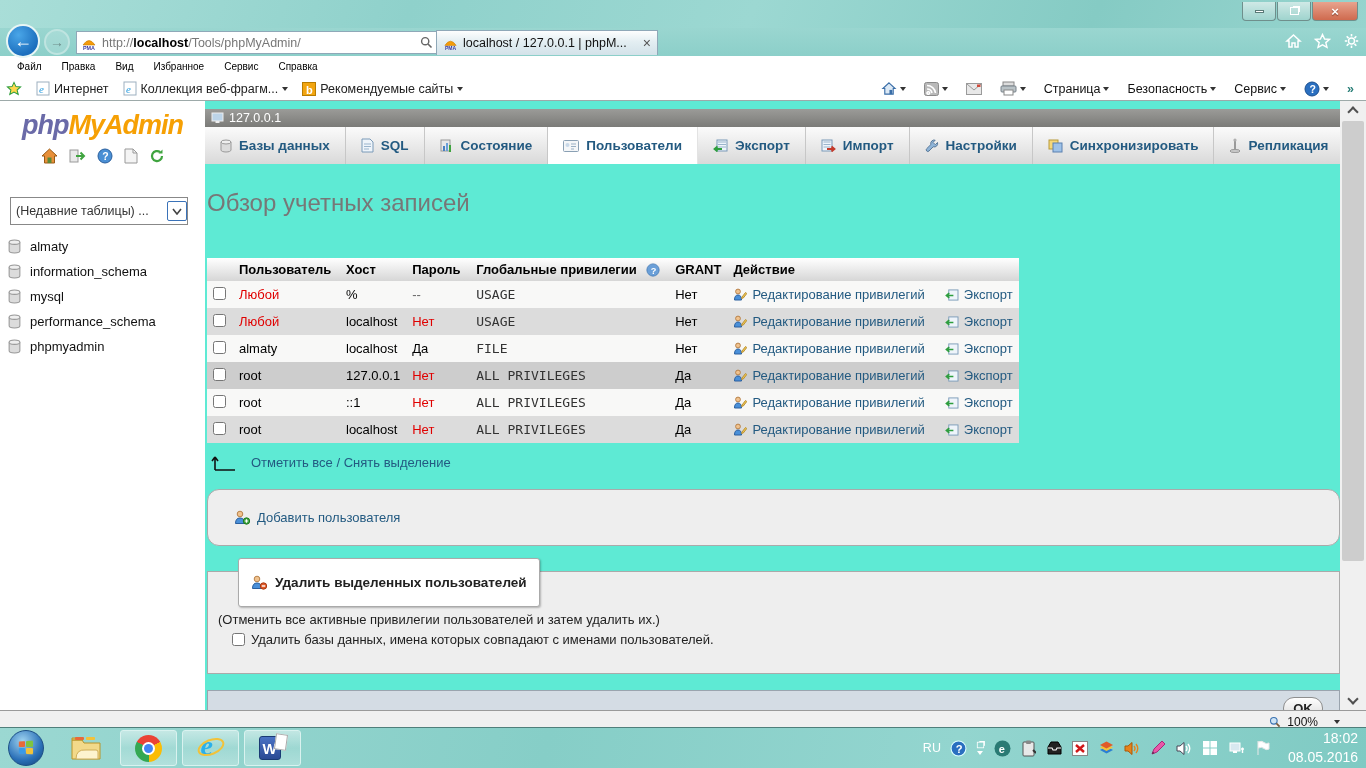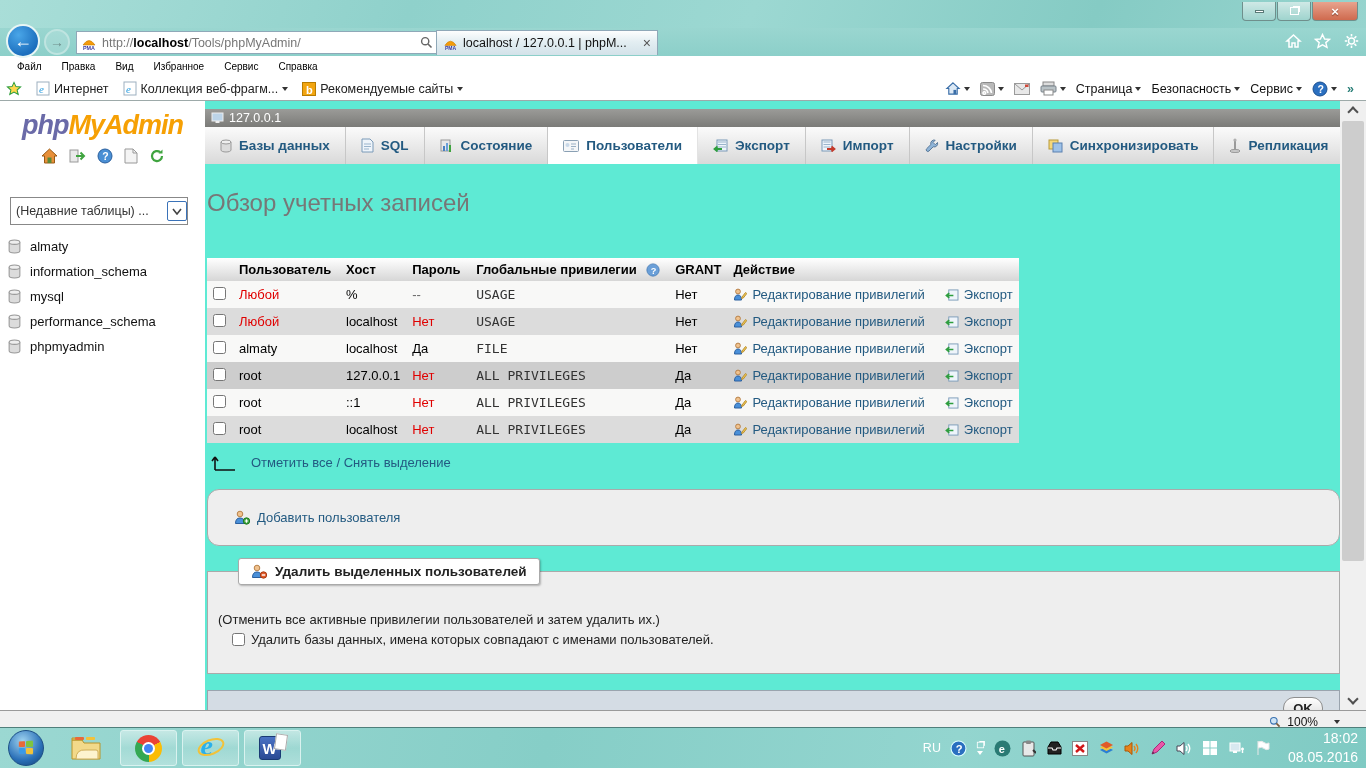--- a/index.html
+++ b/index.html
@@ -30,21 +30,21 @@
   #tabstrip { left:436px; top:2px; display:flex; }
   #tab1 { width:222px; height:25px; background:linear-gradient(#fdfefe,#e3eef2 45%,#d3e2e9); border:1px solid #8fa8b8; border-bottom:none; display:flex; align-items:center; padding:0 6px; }
   #tabtitle { flex:1; font-size:12.5px; color:#111; white-space:nowrap; overflow:hidden; }
   .tabclose { color:#555; font-size:14px; margin-left:4px; }
   #navright { right:6px; top:5px; display:flex; gap:12px; align-items:center; }
 
   #menubar { top:56px; left:0; width:1366px; height:21px; background:#fff; display:flex; align-items:center; padding-left:8px; gap:2px; }
   .menuitem { padding:2px 9px; color:#000; font-size:10px; }
   #favbar { top:77px; left:0; width:1366px; height:24px; background:#fff; border-bottom:1px solid #9daaa9; display:flex; align-items:center; padding:0 6px; }
   .favitem { display:flex; align-items:center; gap:4px; margin-right:14px; color:#222; font-size:12.5px; white-space:nowrap; }
-  #cmdbar { margin-left:auto; display:flex; align-items:center; gap:10px; padding-right:6px; color:#111; }
+  #cmdbar { margin-left:auto; display:flex; align-items:center; gap:18px; padding-right:6px; color:#111; }
   .cmditem { display:flex; align-items:center; gap:3px; font-size:12.5px; white-space:nowrap; }
   .caret { width:0; height:0; border-left:3px solid transparent; border-right:3px solid transparent; border-top:4px solid #333; display:inline-block; }
   .caret.lt { border-top-color:#666; }
 
   
   #viewport { top:101px; left:0; width:1366px; height:609px; background:#fff; }
 
   
   #sidebar { left:0; top:0; width:205px; height:609px; background:#fff; }
   #pmalogo { top:9px; width:205px; text-align:center; font-size:27px; font-weight:bold; font-style:italic; letter-spacing:-1px; }
@@ -81,21 +81,21 @@
   .actcell .gap { width:10px; }
 
   #checkall { top:352px; left:6px; display:flex; align-items:center; gap:14px; }
   #checkall a { font-size:13px; }
 
   .fieldset { left:2px; width:1133px; background:#eeeeee; border:1px solid #aaa; border-radius:12px; }
   #addbox { top:388px; height:57px; display:flex; align-items:center; padding-left:26px; }
   #addbox .inner { display:flex; align-items:center; gap:7px; font-size:13px; }
 
   #delbox { top:470px; height:103px; border-radius:0; }
-  #dellegend { position:absolute; top:-14px; left:30px; background:#fff; border:1px solid #aaa; border-radius:3px; box-shadow:1px 1px 2px rgba(0,0,0,.25); padding:5px 12px; display:flex; align-items:center; gap:8px; font-size:13.5px; font-weight:bold; color:#222; }
+  #dellegend { position:absolute; top:-14px; left:30px; background:#fff; border:1px solid #aaa; border-radius:3px; box-shadow:1px 1px 2px rgba(0,0,0,.25); padding:16px 12px; display:flex; align-items:center; gap:8px; font-size:13.5px; font-weight:bold; color:#222; }
   #delnote { position:absolute; top:40px; left:10px; font-size:13px; color:#222; }
   #delcheckrow { position:absolute; top:60px; left:24px; display:flex; align-items:center; gap:6px; font-size:13px; color:#222; }
 
   #formfooter { top:589px; left:2px; width:1133px; height:37px; background:#d4dce4; border:1px solid #9aa4ae; display:flex; align-items:center; justify-content:flex-end; padding-right:16px; }
   #okbtn { width:40px; height:23px; border:1px solid #8e8e8e; border-radius:11px; background:linear-gradient(#fefefe,#d9d9d9); font-size:13px; font-weight:bold; color:#222; display:flex; align-items:center; justify-content:center; }
 
   
   #scrollbar { left:1340px; top:0; width:26px; height:609px; background:#f0f0f0; }
   .sb-arrow { position:absolute; left:0; width:26px; height:18px; display:flex; align-items:center; justify-content:center; }
   .chev { width:8px; height:8px; border-left:2px solid #505050; border-bottom:2px solid #505050; }

